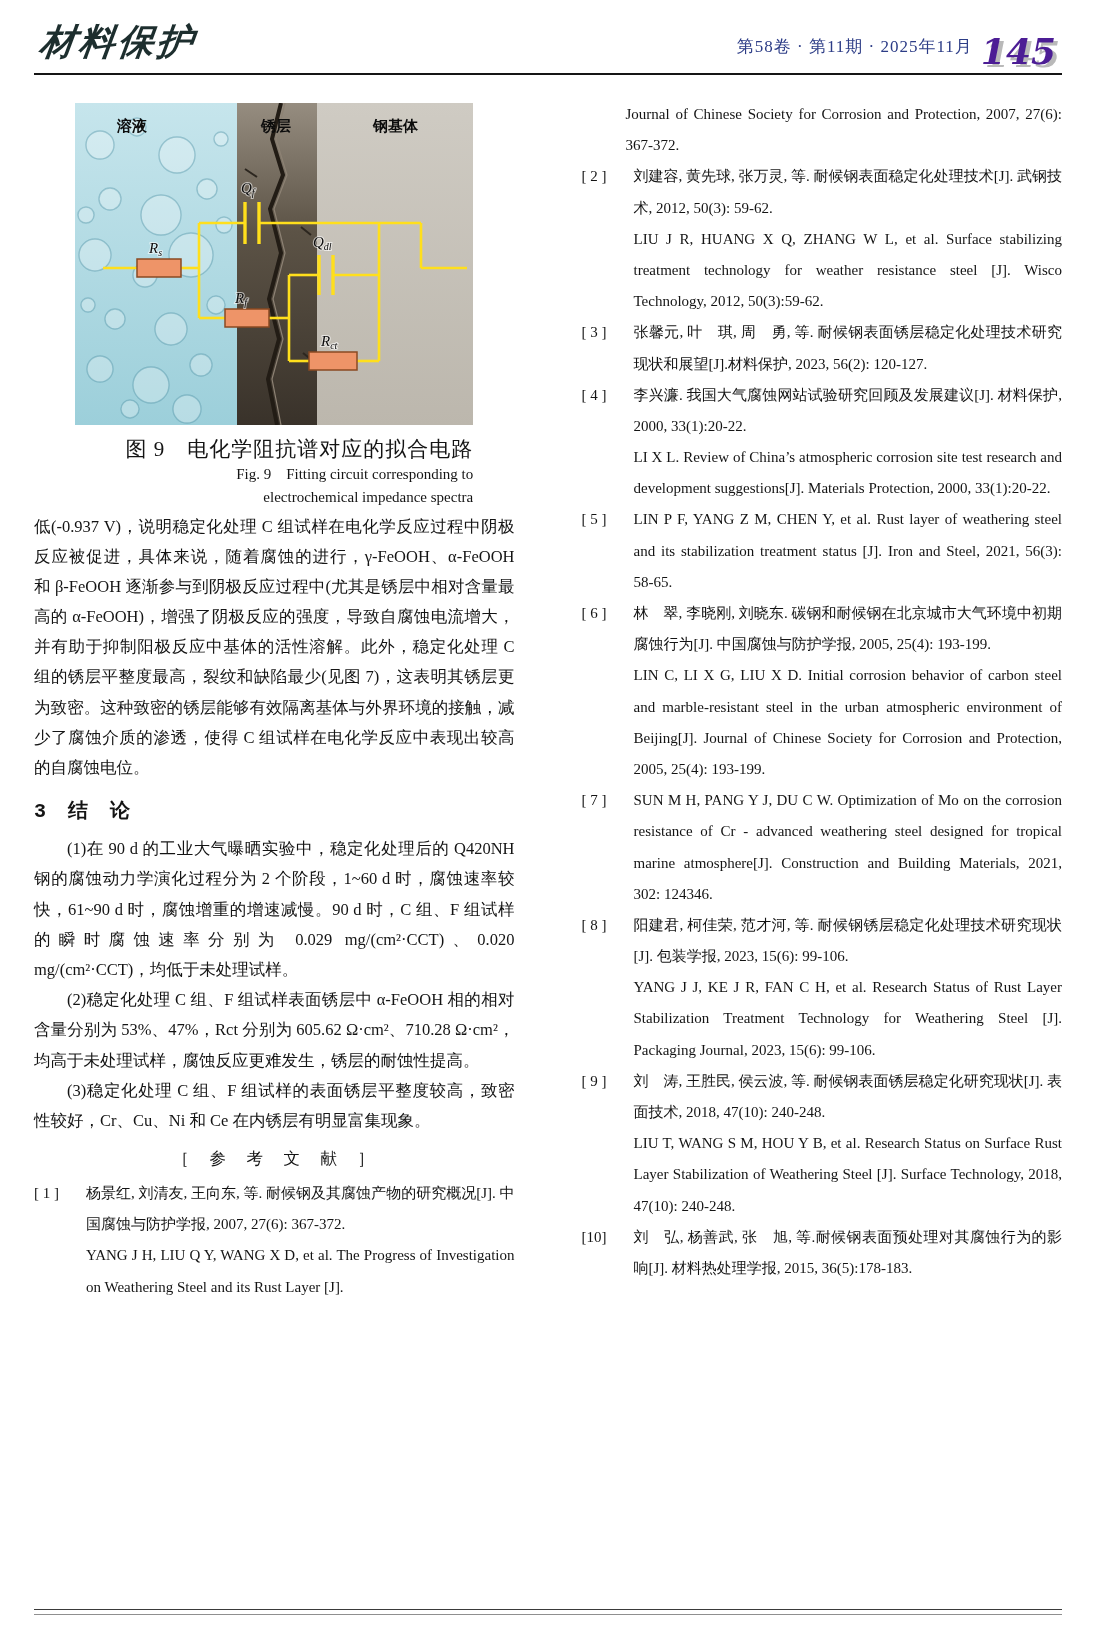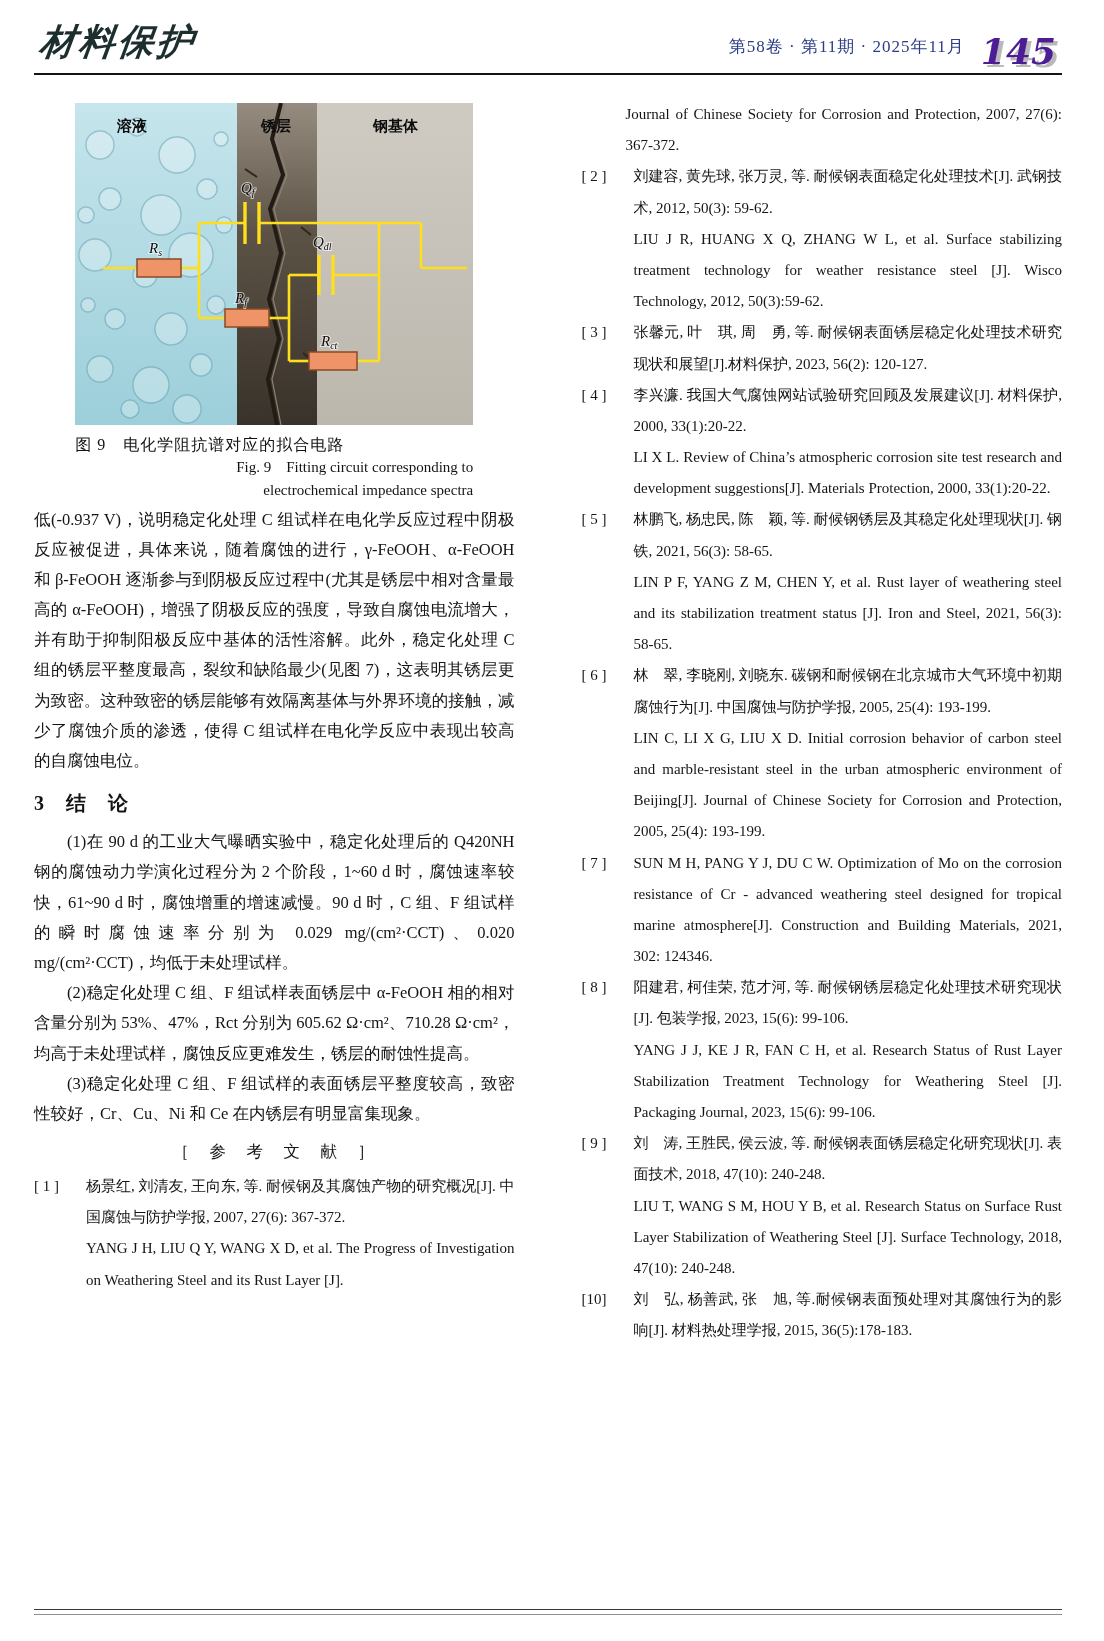--- a/index.html
+++ b/index.html
@@ -10,47 +10,47 @@
     color:#141414;
   }
   .page { width:1104px; height:1641px; padding:18px 42px 0 34px; position:relative; overflow:hidden; background:#fff; }
 
   
   .hdr { display:flex; justify-content:space-between; align-items:flex-end; padding:0 6px; }
   .logo {
     font-family:"DejaVu Serif",serif; font-style:italic; font-weight:bold;
     font-size:36px; color:#1d2e2e; letter-spacing:3px; transform:skewX(-7deg);
   }
-  .hdr-right { display:flex; align-items:center; gap:16px; }
+  .hdr-right { display:flex; align-items:center; gap:8px; }
   .issue { font-size:17px; color:#2c3c86; padding-bottom:9px; letter-spacing:1px; }
   .pageno {
     font-family:"DejaVu Serif",serif; font-style:italic; font-weight:bold;
     font-size:36px; line-height:0.85; color:#4c1d95;
     text-shadow:4px 3px 0 #b9b9b9;
   }
   .hdr-rule { border-top:2px solid #151515; margin-top:6px; }
 
   
   .cols { display:flex; gap:67px; margin-top:24px; }
   .col { flex:1; min-width:0; }
 
   
   .figure { width:398px; margin:4px auto 2px; }
   .figure svg { display:block; }
-  .figcap-zh { text-align:left; font-size:16px; margin-top:10px; letter-spacing:1px; }
+  .figcap-zh { text-align:right; font-size:21px; margin-top:10px; letter-spacing:1px; }
   .figcap-en { text-align:right; font-size:15px; line-height:1.55; }
   .comp-label { font-family:"Liberation Serif",serif; font-style:italic; font-size:15px; fill:#0d0d0d; paint-order:stroke; stroke:rgba(255,255,255,0.6); stroke-width:2px; }
   .comp-label .sub { font-size:10px; }
   .region-label { font-family:"Liberation Sans","DejaVu Sans",sans-serif; font-weight:bold; font-size:15px; fill:#0c0c0c; }
 
   
   .para { font-size:16.5px; line-height:1.83; text-align:justify; }
   .indent { text-indent:2em; }
   .section {
-    font-family:Liberation Serif, serif;
+    font-family:Liberation Mono, monospace;
     font-size:20px; font-weight:bold; letter-spacing:1px;
     margin:14px 0 10px 0;
   }
   .ref-heading {
     text-align:center; font-weight:normal; font-size:16.5px;
     font-family:"Liberation Sans","DejaVu Sans",sans-serif;
     margin:12px 0 8px 0; letter-spacing:2px;
   }
 
   
@@ -227,21 +227,20 @@
         <span class="ref-num">[ 4 ]</span>
         <div class="ref-text">
           <p>李兴濂. 我国大气腐蚀网站试验研究回顾及发展建议[J]. 材料保护, 2000, 33(1):20-22.</p>
           <p>LI X L. Review of China’s atmospheric corrosion site test research and development suggestions[J]. Materials Protection, 2000, 33(1):20-22.</p>
         </div>
       </div>
 
       <div class="ref">
         <span class="ref-num">[ 5 ]</span>
         <div class="ref-text">
-          <p>林鹏飞, 杨忠民, 陈　颖, 等. 耐候钢锈层及其稳定化处理现状[J]. 钢铁, 2021, 56(3): 58-65.</p>
           <p>LIN P F, YANG Z M, CHEN Y, et al. Rust layer of weathering steel and its stabilization treatment status [J]. Iron and Steel, 2021, 56(3): 58-65.</p>
         </div>
       </div>
 
       <div class="ref">
         <span class="ref-num">[ 6 ]</span>
         <div class="ref-text">
           <p>林　翠, 李晓刚, 刘晓东. 碳钢和耐候钢在北京城市大气环境中初期腐蚀行为[J]. 中国腐蚀与防护学报, 2005, 25(4): 193-199.</p>
           <p>LIN C, LI X G, LIU X D. Initial corrosion behavior of carbon steel and marble-resistant steel in the urban atmospheric environment of Beijing[J]. Journal of Chinese Society for Corrosion and Protection, 2005, 25(4): 193-199.</p>
         </div>

